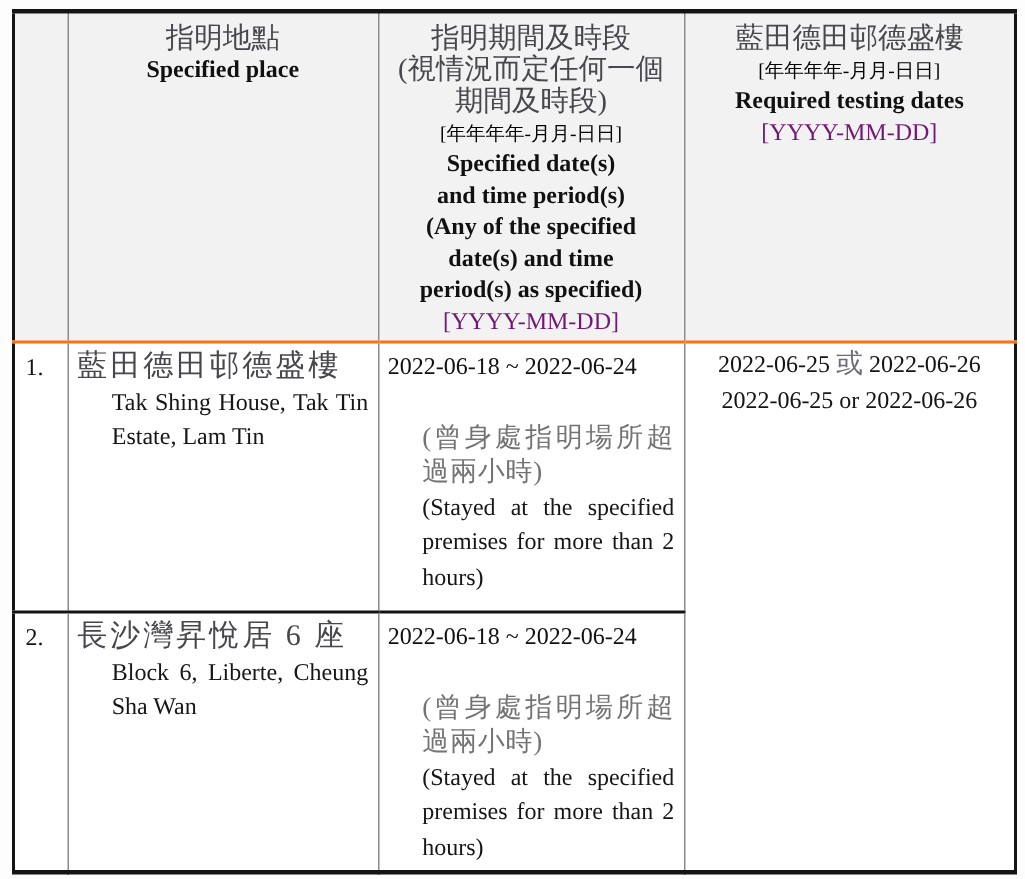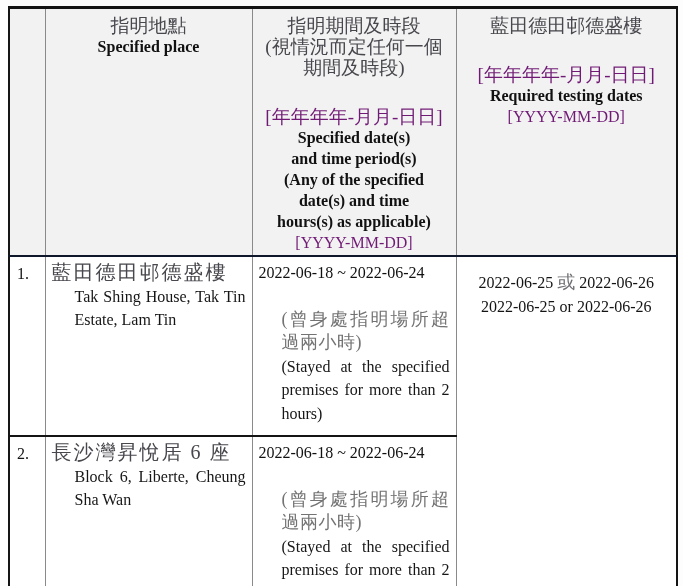--- a/index.html
+++ b/index.html
@@ -35,55 +35,55 @@
     font-weight: normal;
     border-left: 1px solid #8a8a8a;
     padding: 4px 6px 2px 6px;
   }
   th:first-child, td:first-child { border-left: none; }
 
   tr.header-row { height: 216px; }
   tr.header-row th {
     background: #f2f2f2;
     text-align: center;
-    border-bottom: 2px solid #0f172a;
+    border-bottom: 2px solid #f97316;
     line-height: 21px;
     padding-top: 6px;
   }
   tr.body-row-1 { height: 180px; }
   tr.body-row-1 td { border-bottom: 2px solid #141414; }
   tr.body-row-2 { height: 173px; }
   tr.body-row td {
     background: #ffffff;
     line-height: 23.5px;
   }
 
   .zh       { color: #47474d; }
   .zh-hdr   { font-size: 19px; }
-  .zh-muted { color: #701a75; font-size: 19px; margin-top: 28px; }
+  .zh-muted { color: #000000; font-size: 13px; }
   .en-bold  { font-weight: bold; color: #111111; }
   .fmt      { color: #701a75; }
 
   .num-cell { padding-left: 7px; padding-top: 5px; }
 
   .place-zh {
     font-size: 20px;
     letter-spacing: 2px;
     white-space: nowrap;
   }
   .just { text-align: justify; color: #161616; margin-left: 23px; }
   .note-zh {
     font-size: 18px;
     letter-spacing: 0.5px;
     color: #737373;
   }
   .date-line { color: #111111; white-space: nowrap; }
   .blank-line { height: 23px; }
 
-  .dates-cell { text-align: center; padding-top: 14px; }
+  .dates-cell { text-align: center; padding-top: 2px; }
   .dates-cell .line { white-space: nowrap; }
   .conj-zh { color: #6e6e74; font-size: 18px; }
 </style>
 </head>
 <body>
 
 <table class="doc-table">
   <colgroup>
     <col class="col-num">
     <col class="col-place">
@@ -102,21 +102,21 @@
 
       <th>
         <div class="zh zh-hdr">指明期間及時段</div>
         <div class="zh zh-hdr">(視情況而定任何一個</div>
         <div class="zh zh-hdr">期間及時段)</div>
         <div class="zh-muted">[年年年年-月月-日日]</div>
         <div class="en-bold">Specified date(s)</div>
         <div class="en-bold">and time period(s)</div>
         <div class="en-bold">(Any of the specified</div>
         <div class="en-bold">date(s) and time</div>
-        <div class="en-bold">hours(s) as applicable)</div>
+        <div class="en-bold">period(s) as specified)</div>
         <div class="fmt">[YYYY-MM-DD]</div>
       </th>
 
       <th>
         <div class="zh zh-hdr">藍田德田邨德盛樓</div>
         <div class="zh-muted">[年年年年-月月-日日]</div>
         <div class="en-bold">Required testing dates</div>
         <div class="fmt">[YYYY-MM-DD]</div>
       </th>
     </tr>

